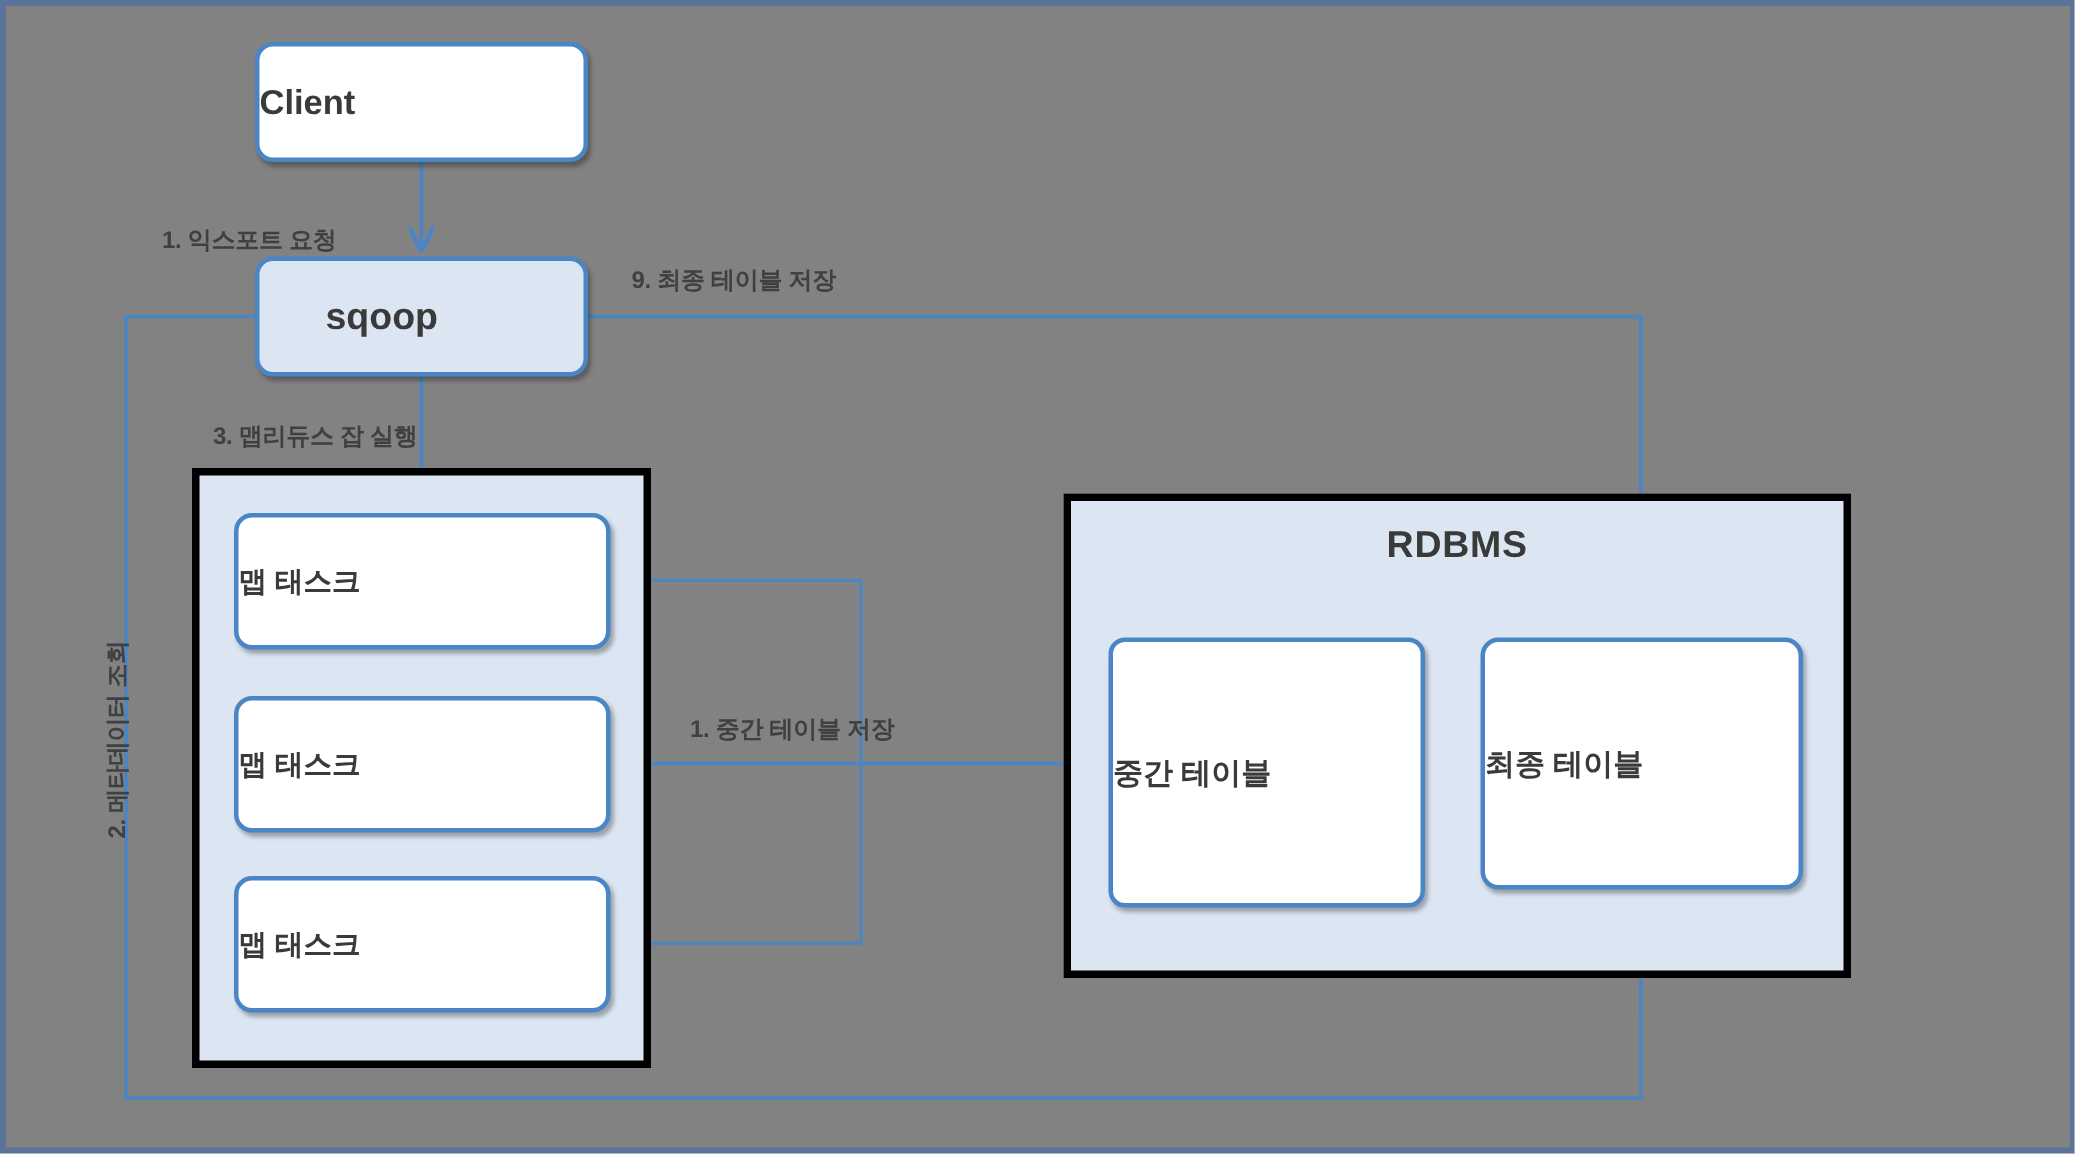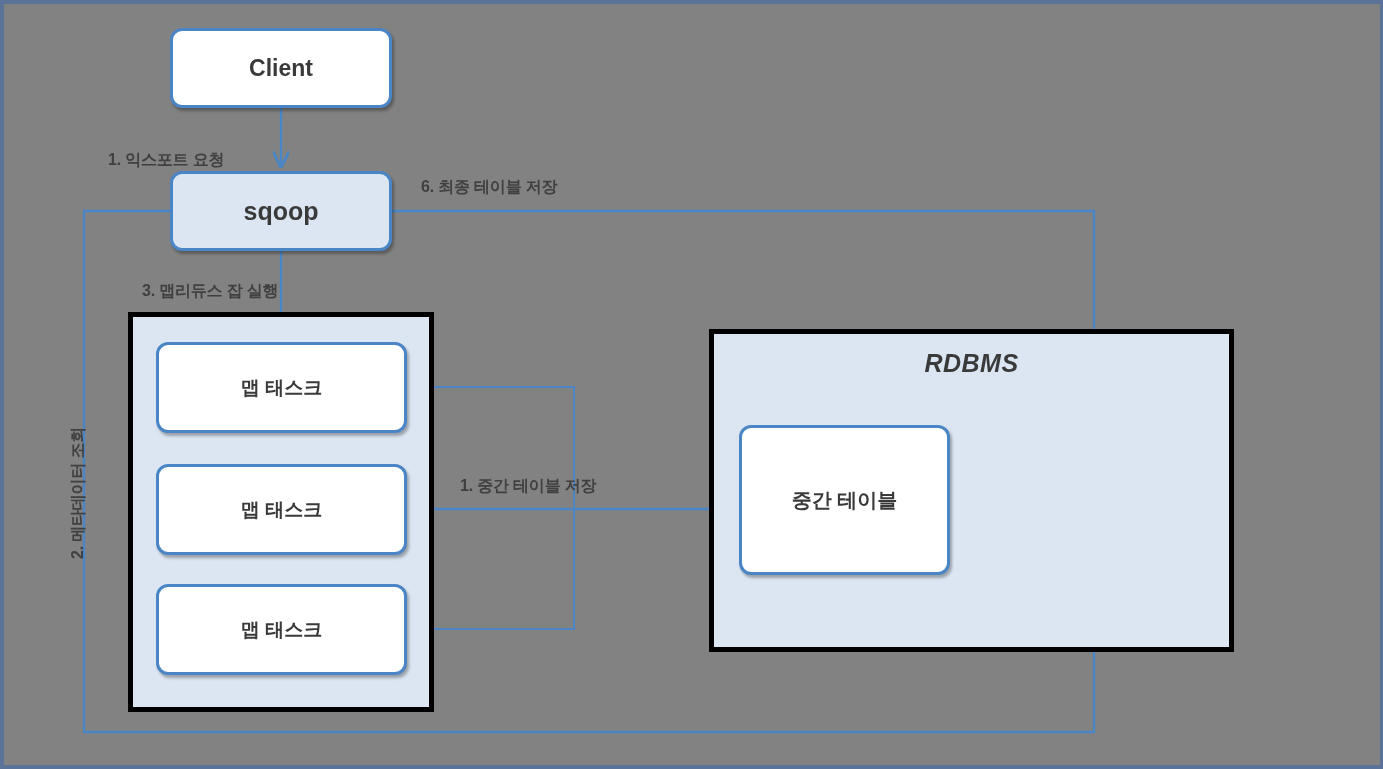--- a/index.html
+++ b/index.html
@@ -25,21 +25,21 @@
     left: 0; top: 0;
     width: 1383px; height: 769px;
   }
 
   
   .node {
     position: absolute;
     box-sizing: border-box;
     display: flex;
     align-items: center;
-    justify-content: center;
+    justify-content: flex-start;
     text-align: center;
     color: #3a3a3a;
     font-weight: bold;
     border: 3px solid #4a86c5;
     border-radius: 12px;
     background: #ffffff;
     z-index: 5;
   }
   .node.filled { background: #dce6f2; }
   .node.shadow { box-shadow: 2px 3px 3px rgba(0,0,0,0.30); }
@@ -73,30 +73,30 @@
     z-index: 8;
     letter-spacing: -0.2px;
   }
   .edge-label.vertical {
     transform-origin: 0 0;
     transform: rotate(-90deg);
   }
 
   
   #client-node   { left: 166px; top: 24px;  width: 222px; height: 80px;  font-size: 23px; }
-  #sqoop-node    { left: 166px; top: 167px; width: 222px; height: 80px;  font-size: 25px; }
+  #sqoop-node    { left: 166px; top: 167px; width: 222px; height: 80px;  font-size: 25px; padding-left: 44px; }
 
   #mr-container  { left: 124px; top: 308px; width: 306px; height: 400px; }
   #maptask-1     { left: 152px; top: 338px; width: 251px; height: 91px;  font-size: 19px; }
   #maptask-2     { left: 152px; top: 460px; width: 251px; height: 91px;  font-size: 19px; }
   #maptask-3     { left: 152px; top: 580px; width: 251px; height: 91px;  font-size: 19px; }
 
   #rdbms-container { left: 705px; top: 325px; width: 525px; height: 323px; }
   #rdbms-title     { left: 705px; top: 345px; width: 525px; }
-  #mid-table       { left: 735px; top: 421px; width: 211px; height: 150px; font-size: 20px; }
+  #mid-table       { left: 735px; top: 421px; width: 211px; height: 180px; font-size: 20px; border-radius: 11px; }
   #final-table     { left: 983px; top: 421px; width: 215px; height: 168px; font-size: 20px; }
 
   #label-1 { left: 104px; top: 126px; margin-top: 20px; }
   #label-3 { left: 138px; top: 277px; }
   #label-4 { left: 456px; top: 472px; }
   #label-5 { left: 417px; top: 173px; }
   #label-2 { left: 64px;  top: 555px; }
 </style>
 </head>
 <body>
@@ -137,29 +137,32 @@
     <span>맵 태스크</span>
   </div>
   <div class="node shadow" id="maptask-2">
     <span>맵 태스크</span>
   </div>
   <div class="node shadow" id="maptask-3">
     <span>맵 태스크</span>
   </div>
 
   <div class="container" id="rdbms-container"></div>
-  <div class="container-title" id="rdbms-title" style="z-index:6;font-style:italic;">RDBMS</div>
+  <div class="container-title" id="rdbms-title" style="z-index:6;">RDBMS</div>
 
   <div class="node shadow" id="mid-table">
     <span>중간 테이블</span>
+  </div>
+  <div class="node shadow" id="final-table">
+    <span>최종 테이블</span>
   </div>
 
   <div class="edge-label" id="label-1">1. 익스포트 요청</div>
 
   <div class="edge-label vertical" id="label-2">2. 메타데이터 조회</div>
 
   <div class="edge-label" id="label-3">3. 맵리듀스 잡 실행</div>
 
   <div class="edge-label" id="label-4">1. 중간 테이블 저장</div>
 
-  <div class="edge-label" id="label-5">6. 최종 테이블 저장</div>
+  <div class="edge-label" id="label-5">9. 최종 테이블 저장</div>
 
 </div>
 
 </body></html>

